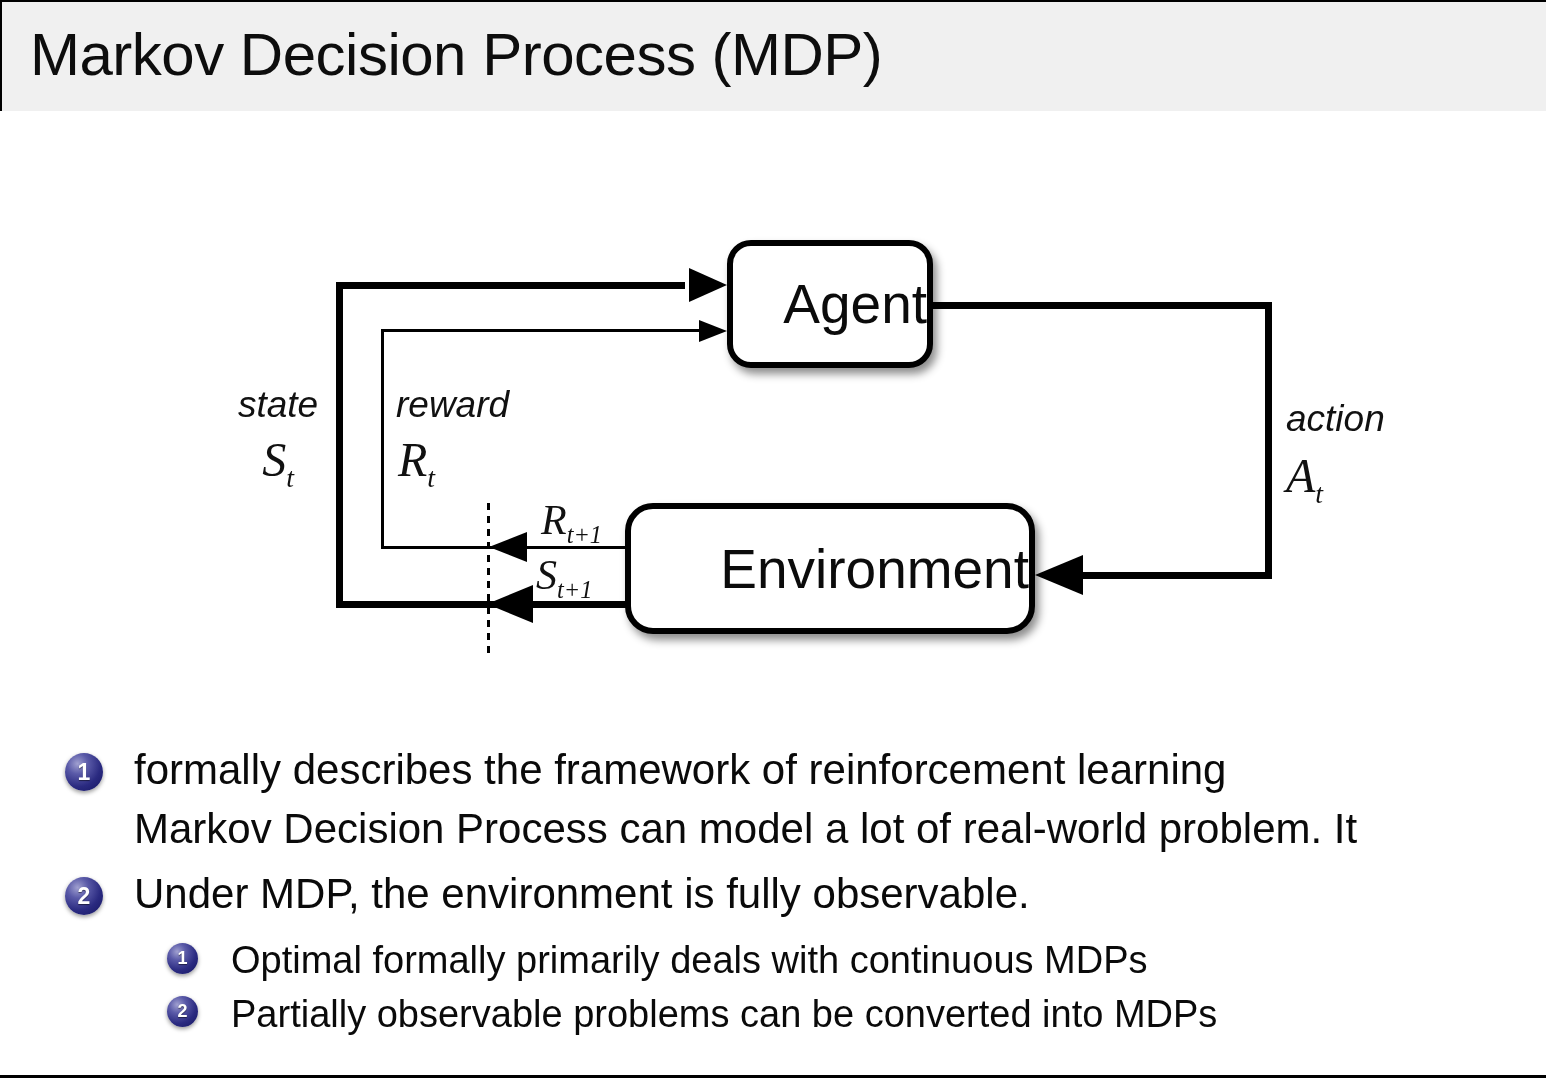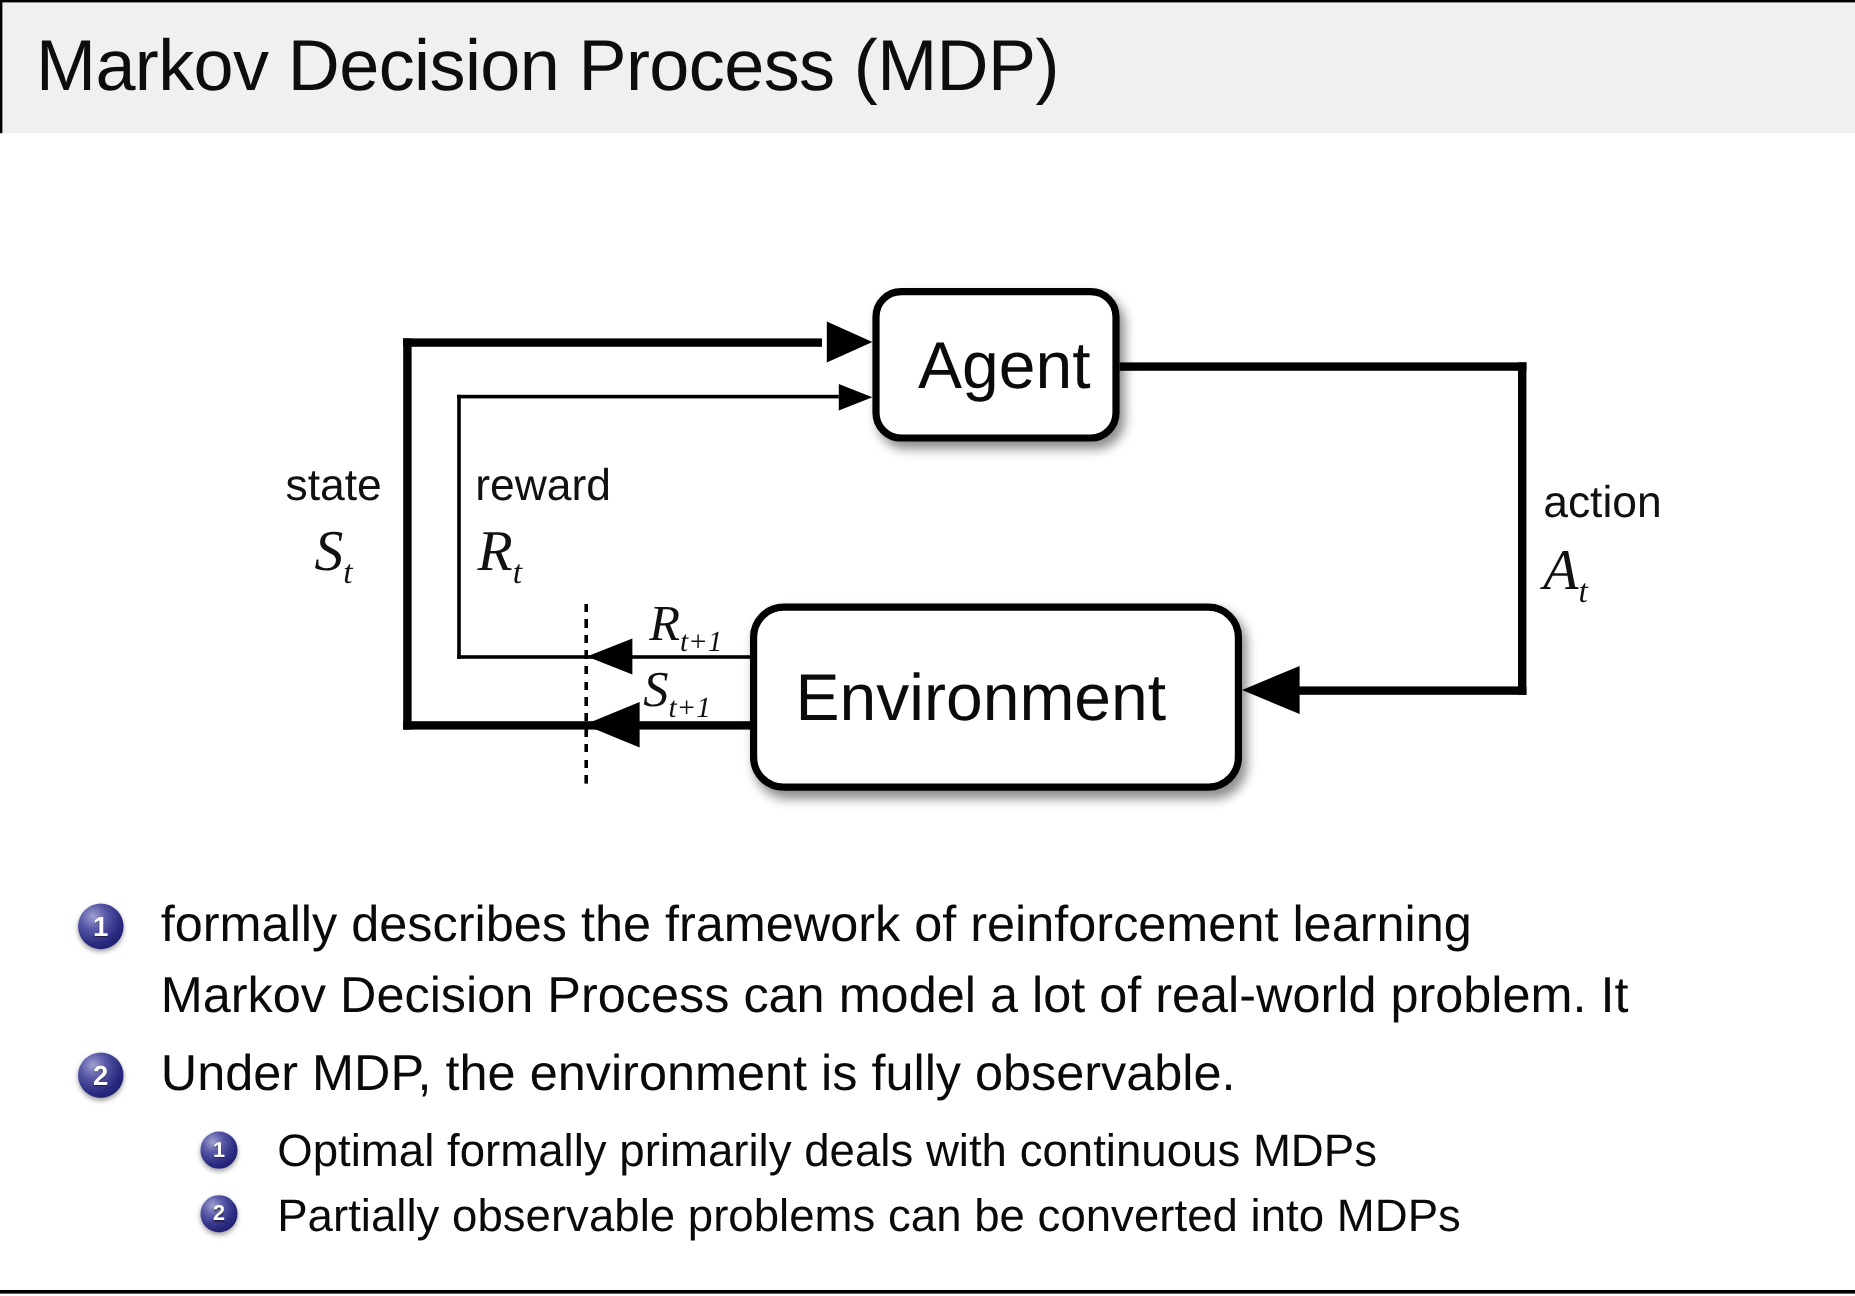--- a/index.html
+++ b/index.html
@@ -19,27 +19,27 @@
   .line { position:absolute; background:#000; z-index:1; }
   .dashed { position:absolute; left:487px; top:503px; width:3px; height:150px; z-index:2;
             background:repeating-linear-gradient(to bottom, #000 0 7px, transparent 7px 13px); }
   .arr { position:absolute; width:0; height:0; z-index:3; }
   .arr-right-big  { border-left:38px solid #000; border-top:17px solid transparent; border-bottom:17px solid transparent; }
   .arr-right-sm   { border-left:28px solid #000; border-top:11px solid transparent; border-bottom:11px solid transparent; }
   .arr-left-sm    { border-right:38px solid #000; border-top:15px solid transparent; border-bottom:15px solid transparent; }
   .arr-left-big   { border-right:46px solid #000; border-top:19px solid transparent; border-bottom:19px solid transparent; }
   .arr-left-huge  { border-right:48px solid #000; border-top:20px solid transparent; border-bottom:20px solid transparent; }
 
-  .box { position:absolute; background:#fff; border:6px solid #000; display:flex; align-items:center; justify-content:flex-start;
+  .box { position:absolute; background:#fff; border:6px solid #000; display:flex; align-items:center; justify-content:flex-end;
          box-shadow:4px 6px 9px rgba(0,0,0,0.45); z-index:4;padding-left:32px; }
   .agent { left:727px; top:240px; width:206px; height:128px; border-radius:24px; }
-  .env   { left:625px; top:503px; width:410px; height:156px; border-radius:28px; }
+  .env   { left:625px; top:503px; width:410px; height:131px; border-radius:28px; }
   .box span { font-size:55px; color:#0b0b0b; }
 
-  .dlabel { position:absolute; font-size:37px; color:#111; z-index:5; }
+  .dlabel { position:absolute; font-size:37px; color:#111; z-index:5;font-style:italic; }
   .math { position:absolute; font-family:"Liberation Serif", serif; font-style:italic; color:#111; z-index:5; }
   .math sub { font-size:58%; }
   .math-lg { font-size:48px; }
   .math-md { font-size:42px; }
   .ctr { width:100px; text-align:center; }
 
   
   .ball { position:absolute; border-radius:50%; color:#fff; font-weight:bold;
           display:flex; align-items:center; justify-content:center;
           background:radial-gradient(circle at 33% 28%, #a0a0d0 0%, #5a5aa8 28%, #2a2a80 62%, #151560 100%);

